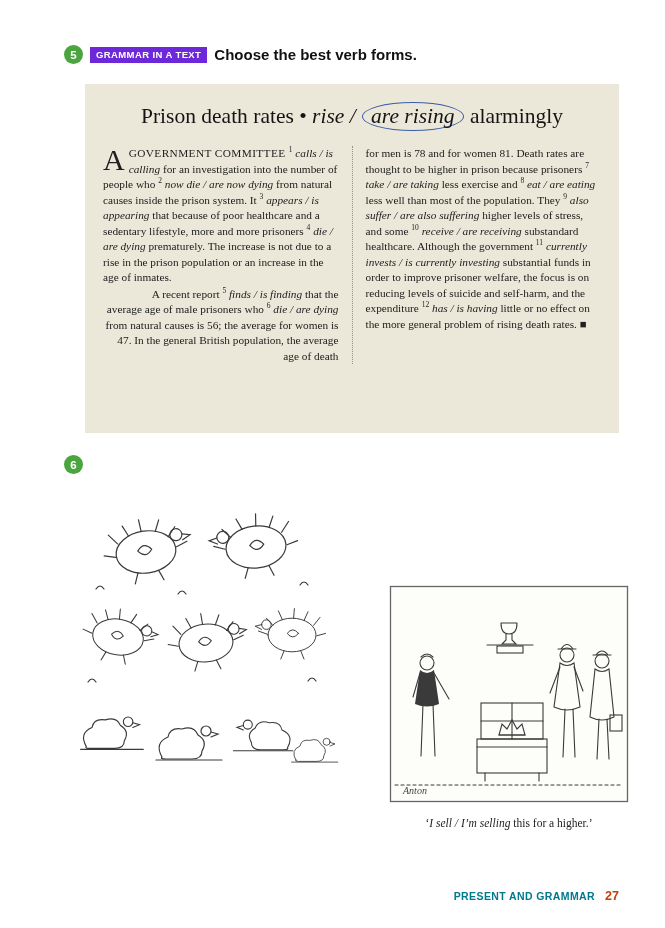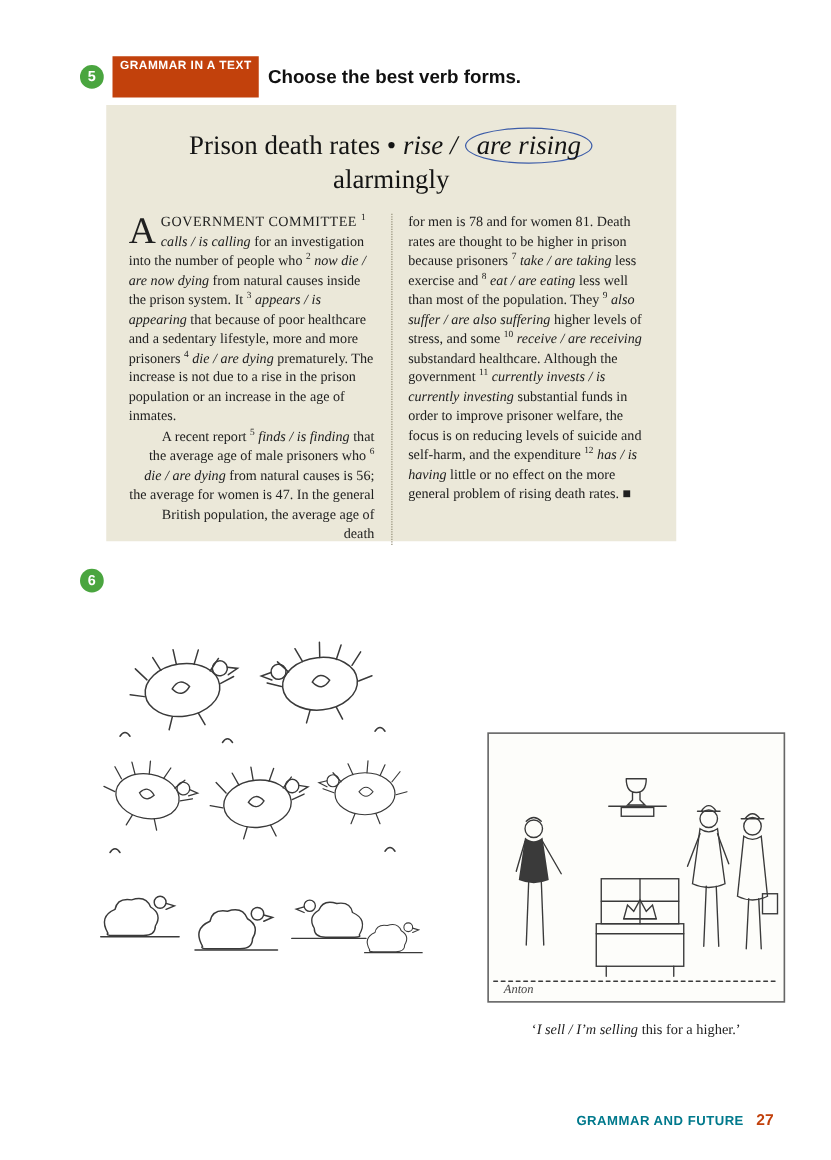--- a/index.html
+++ b/index.html
@@ -21,29 +21,29 @@
   .ex-row { position:absolute; display:flex; align-items:center; gap:7px;
             font-family:"Liberation Sans", sans-serif; }
   #ex5 { top:45px; left:64px; }
   #ex6 { top:455px; left:64px; }
   .num-circle {
     width:19px; height:19px; border-radius:50%; background:#4aa53f; color:#fff;
     font-weight:bold; font-size:11.5px; display:flex; align-items:center;
     justify-content:center; flex:0 0 auto;
   }
   .badge {
-    background:#c2410c; color:#fff; font-weight:bold; font-size:9.5px;
-    padding:2px 6px 20px; letter-spacing:.4px; white-space:nowrap;
+    background:#6d28d9; color:#fff; font-weight:bold; font-size:9.5px;
+    padding:2px 6px 3px; letter-spacing:.4px; white-space:nowrap;
   }
   .instr { font-weight:bold; font-size:15px; color:#111; }
   .instr .circled { padding:0 6px; }
 
   
   .article {
-    position:absolute; left:85px; top:84px; width:456px; height:349px;
+    position:absolute; left:85px; top:84px; width:534px; height:349px;
     background:#ebe8d9; padding:12px 18px 14px;
   }
   .article-title {
     font-weight:normal; font-size:21.5px; text-align:center;
     margin:6px 0 15px; color:#141414;
   }
   .cols { display:flex; }
   .col { flex:1; font-size:11.3px; line-height:15.5px; color:#202020; }
   .col1 { padding-right:13px; }
   .col2 { padding-left:13px; }
@@ -170,15 +170,15 @@
         <rect x="221" y="130" width="12" height="16"></rect>
       </g>
       <path d="M6 200 l228 0" stroke-dasharray="3 3"></path>
     </g>
     <text x="14" y="209" font-size="10" font-style="italic" fill="#444">Anton</text>
   </svg>
   <figcaption><span>‘</span><span class="it">I sell / I’m selling</span><span> this for a higher.’</span></figcaption>
 </figure>
 
 <div class="footer">
-  <span class="footer-section">GRAMMAR AND FUTURE</span>
+  <span class="footer-section">PRESENT AND GRAMMAR</span>
   <span class="footer-page">27</span>
 </div>
 
 </body></html>

